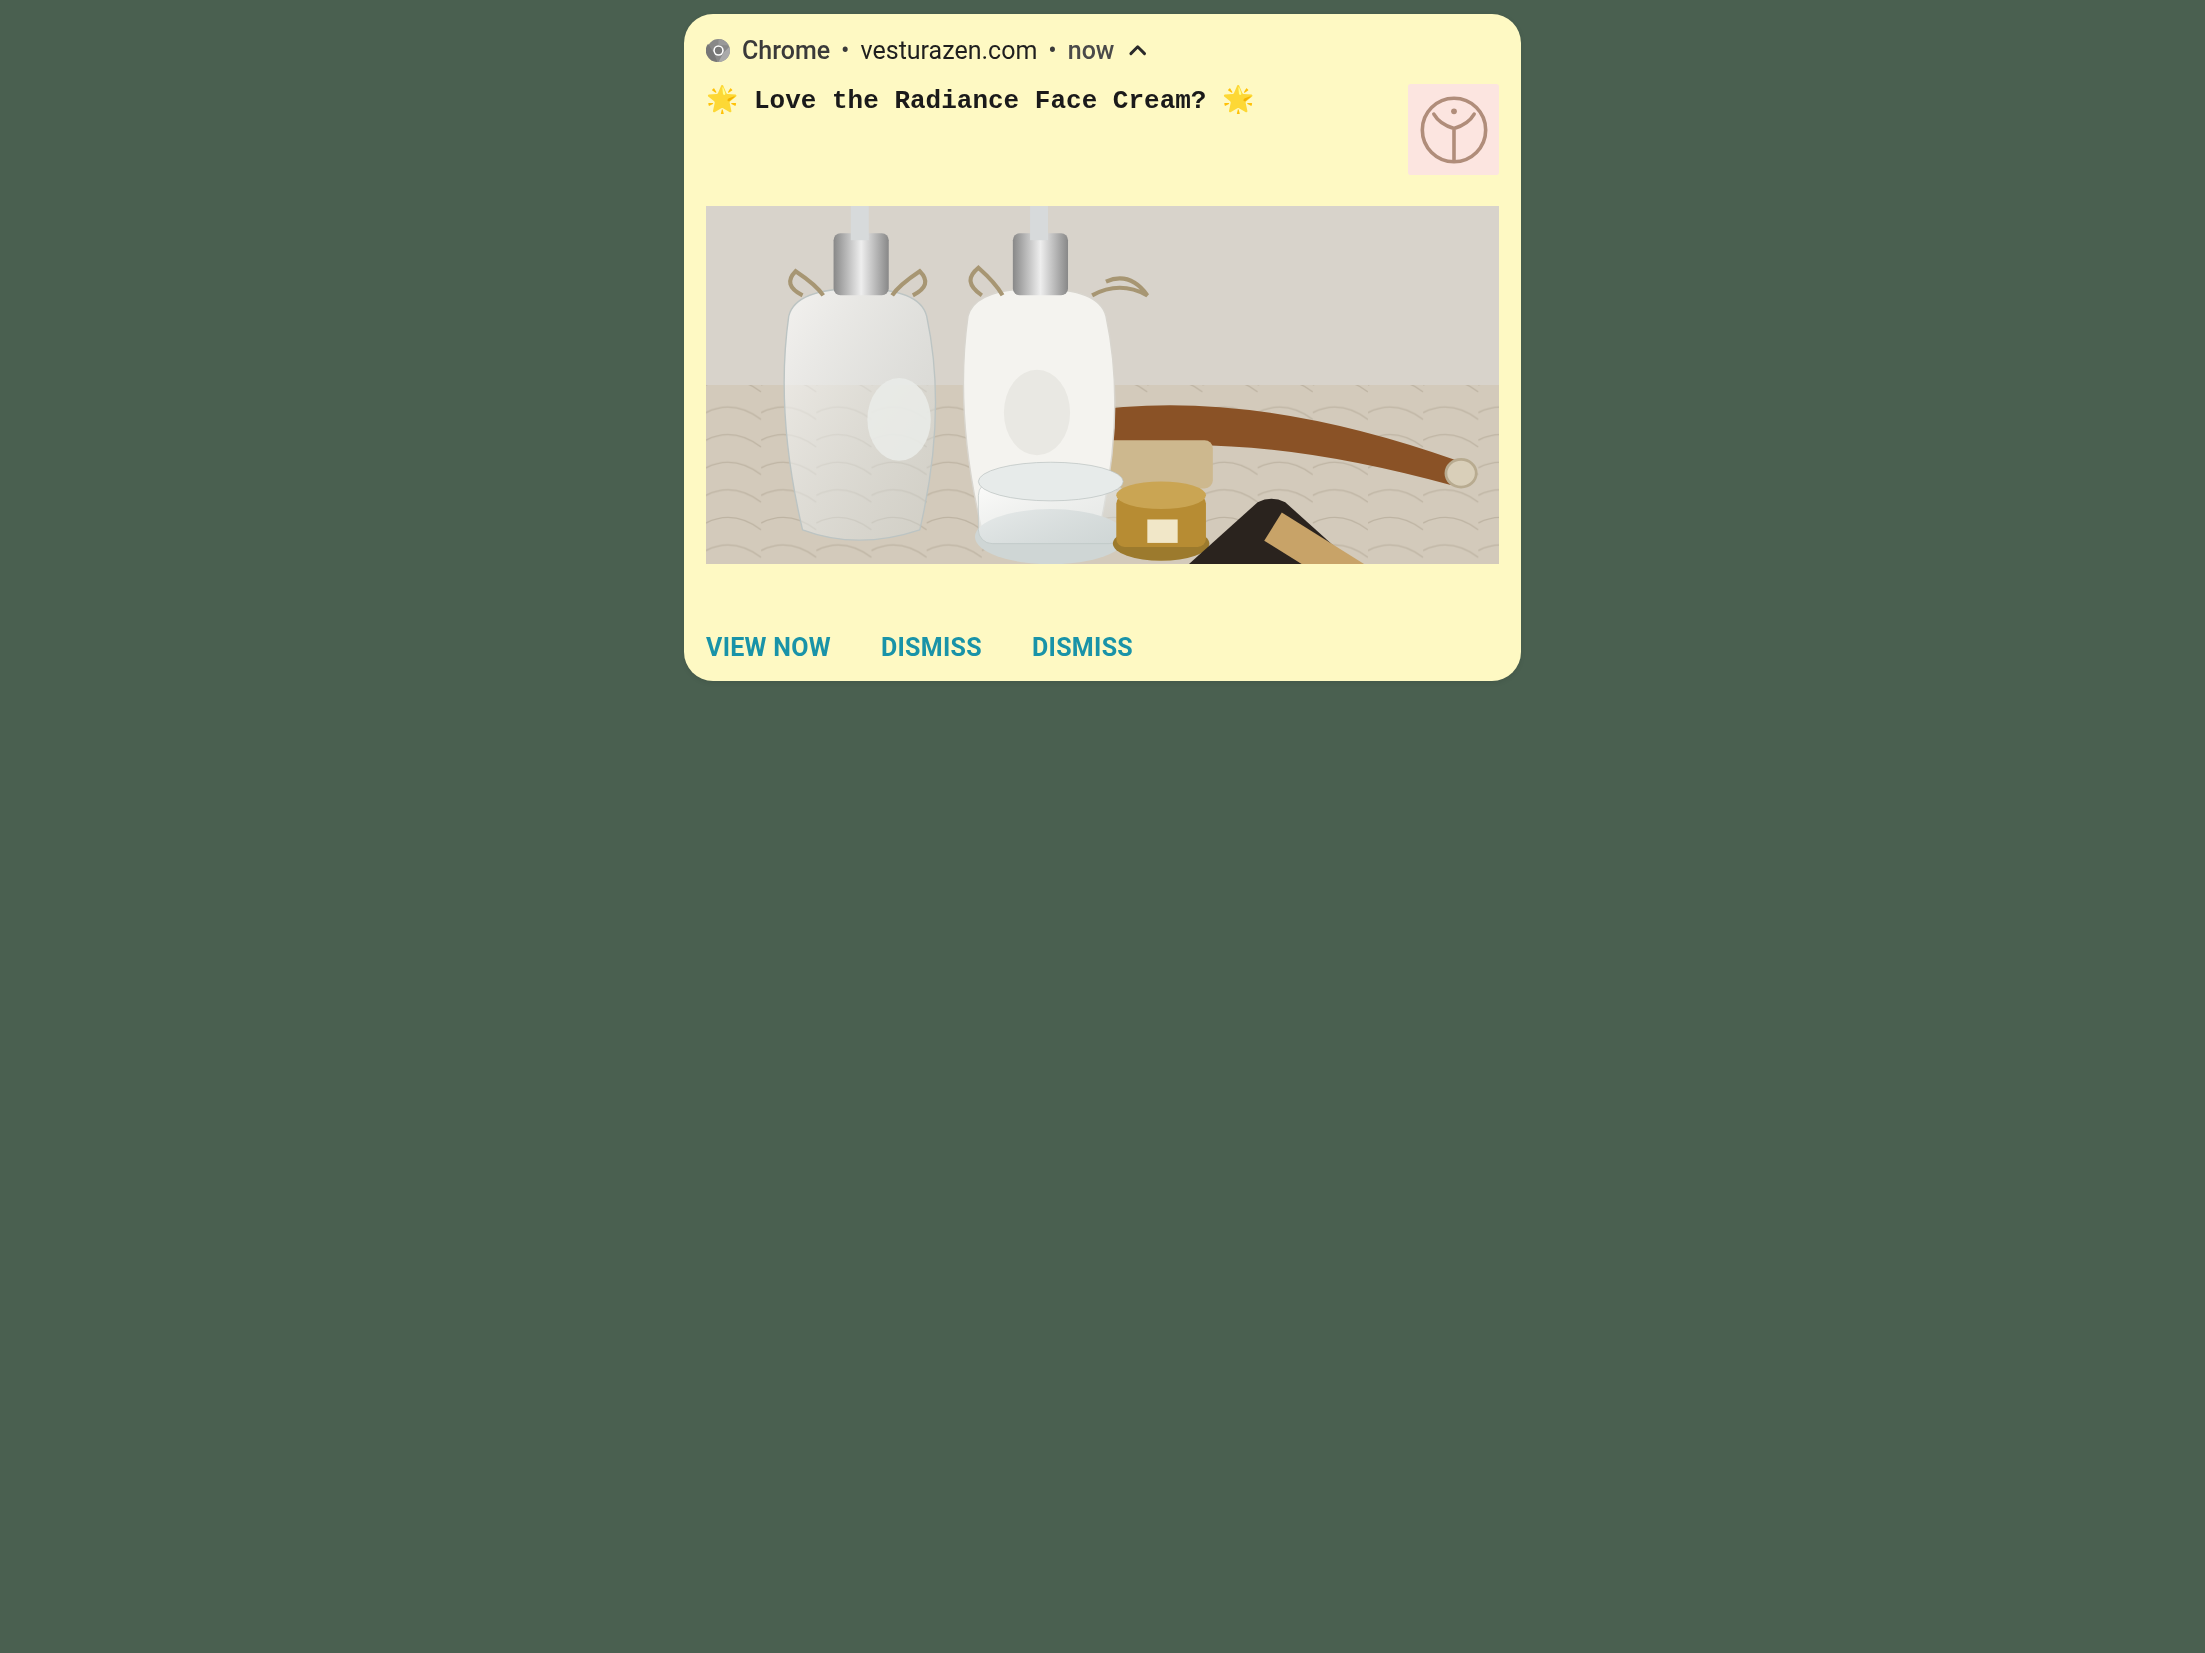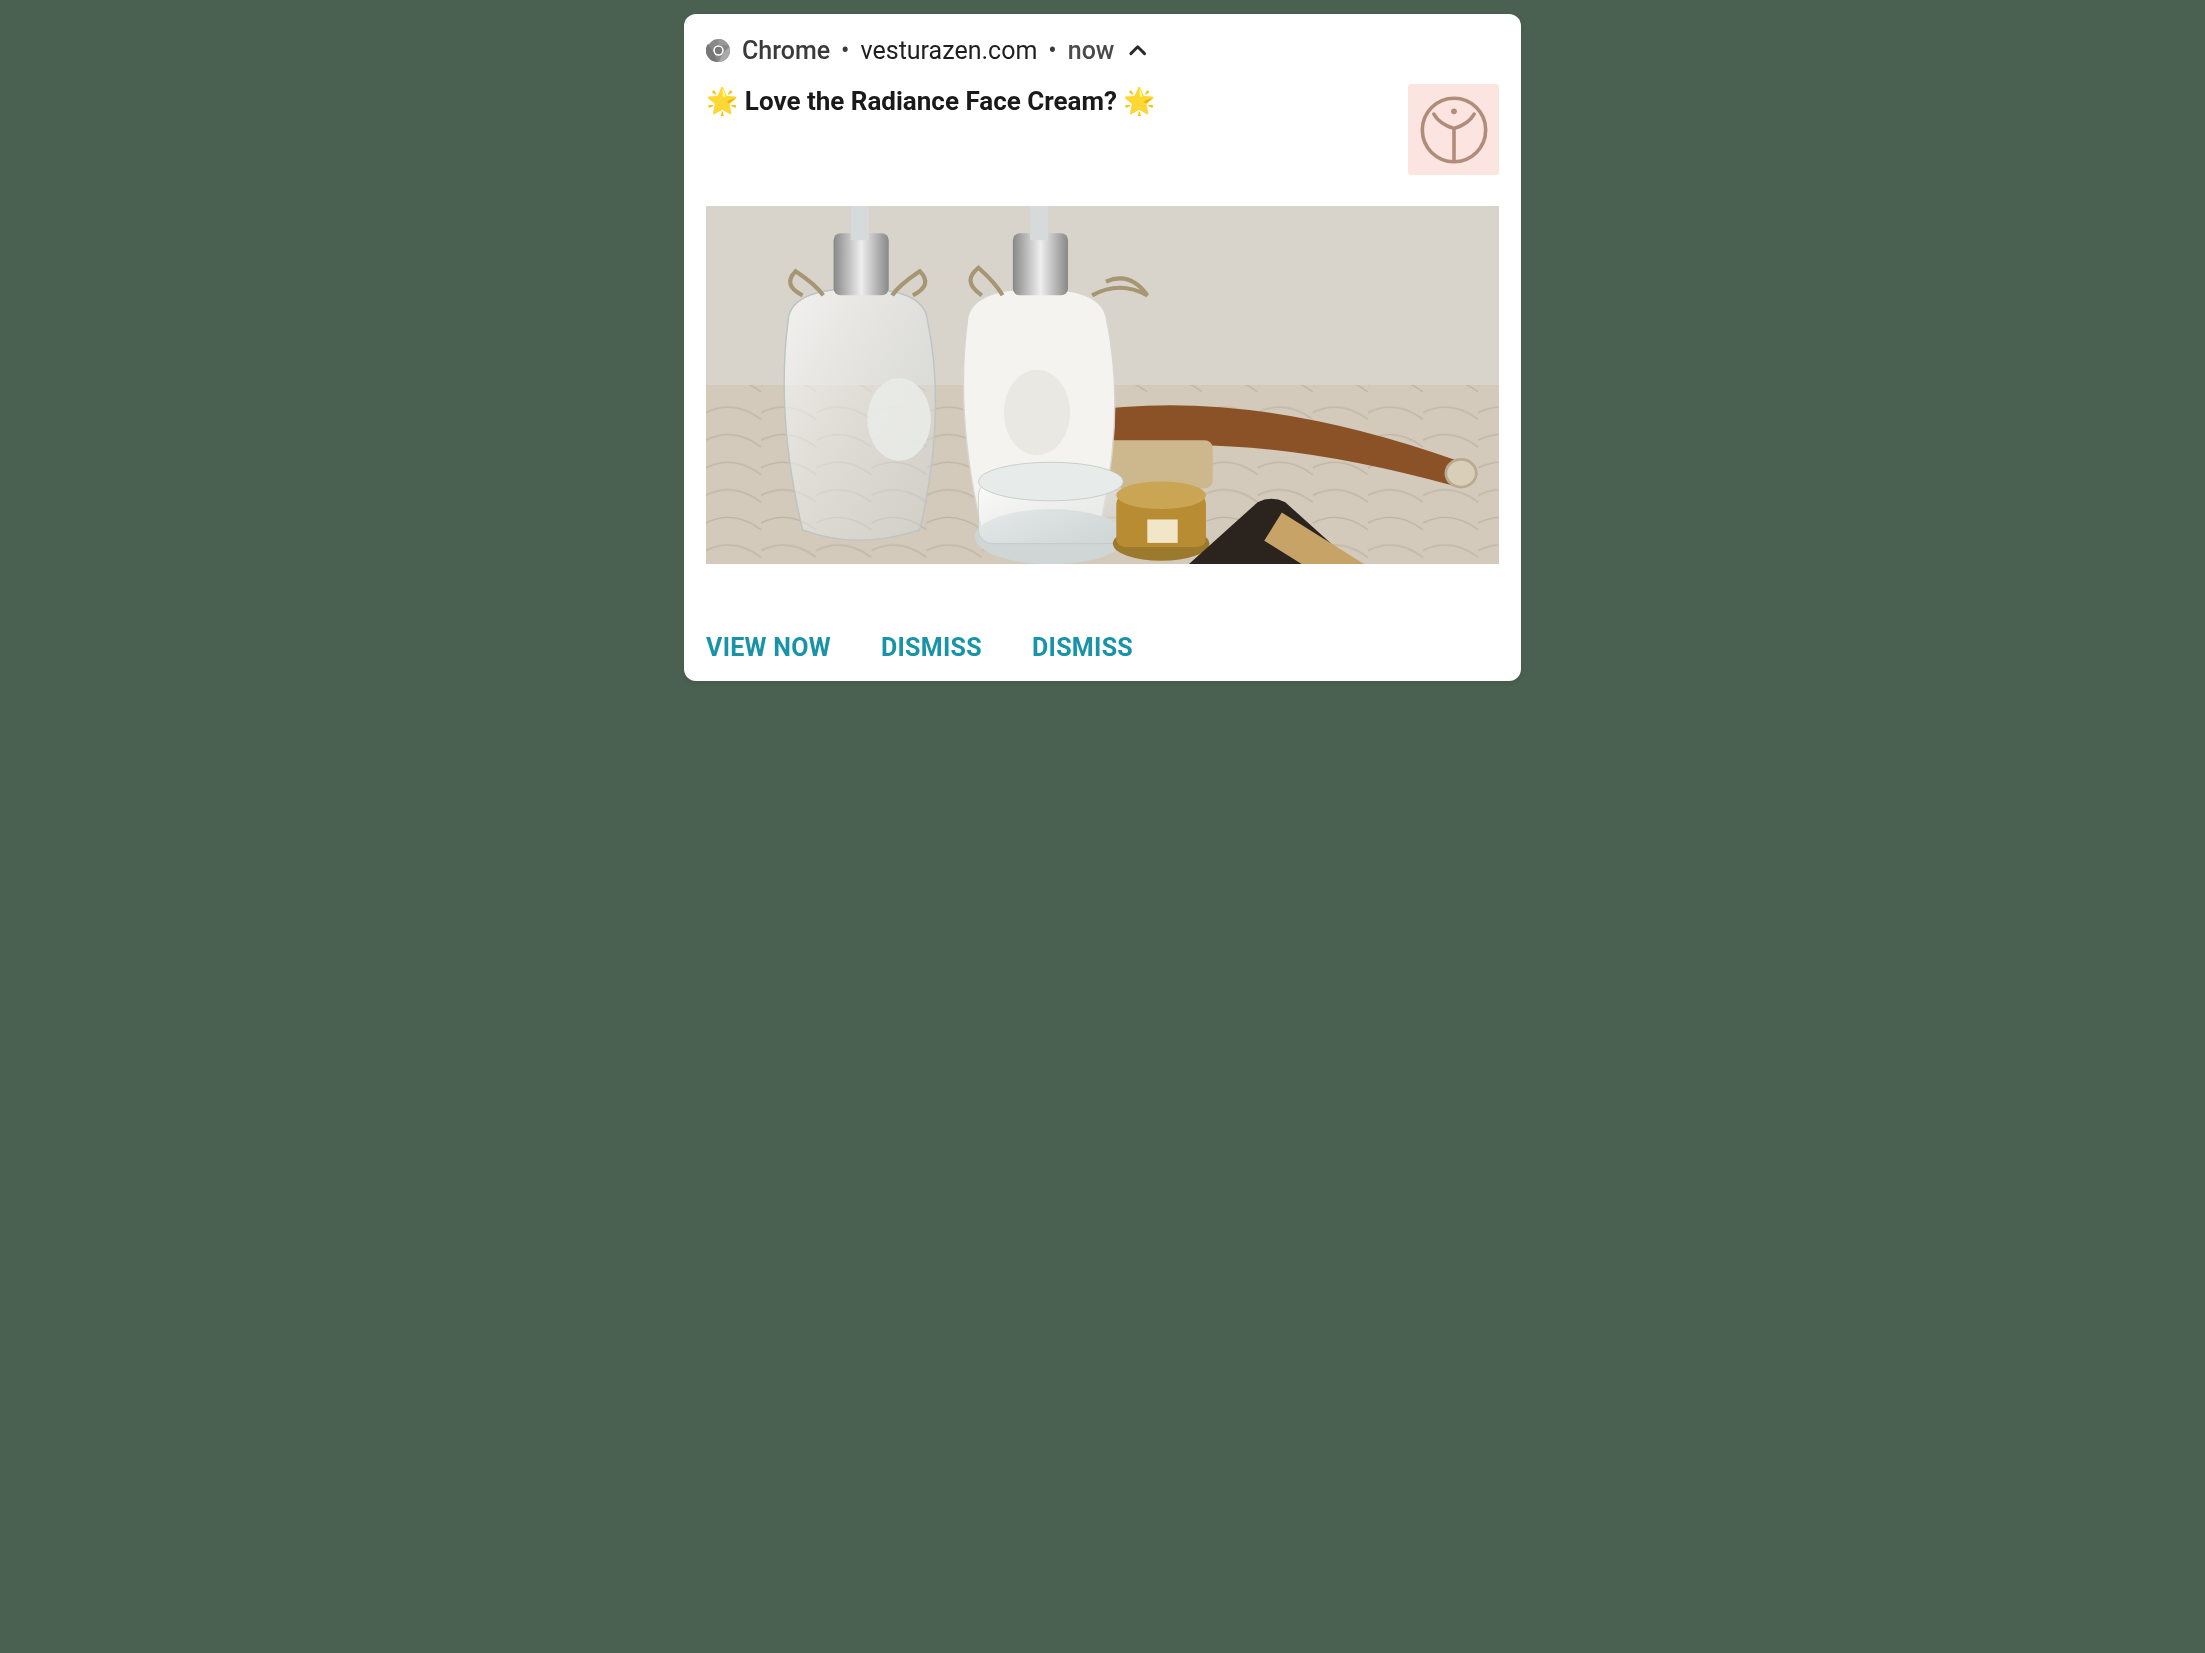--- a/index.html
+++ b/index.html
@@ -10,22 +10,22 @@
     body {
       font-family: Roboto, -apple-system, BlinkMacSystemFont, "Segoe UI", Arial, sans-serif;
       background: #4a6050;
       display: flex;
       align-items: flex-start;
       justify-content: center;
       min-height: 100vh;
       padding: 0;
     }
     .notification-card {
-      background: #ffffff;
-      border-radius: 12px;
+      background: #fef9c3;
+      border-radius: 29px;
       width: 837px;
       margin: 13.8px auto 0 auto;
       overflow: hidden;
       box-shadow: 0 1.4px 5.5px rgba(0,0,0,0.08);
     }
     .header-row {
       display: flex;
       align-items: center;
       padding: 22px 22px 8.3px 22px;
       gap: 11px;
@@ -70,20 +70,21 @@
     }
     .text-block {
       flex: 1;
     }
     .notif-title {
       font-size: 26px;
       font-weight: 700;
       color: #1a1a1a;
       line-height: 1.35;
       margin-bottom: 4.1px;
+      font-family: Liberation Mono, monospace;
     }
     .notif-body {
       font-size: 25px;
       font-weight: 400;
       color: #8a8a8a;
       line-height: 1.35;
       white-space: nowrap;
       overflow: hidden;
       text-overflow: clip;
     }

